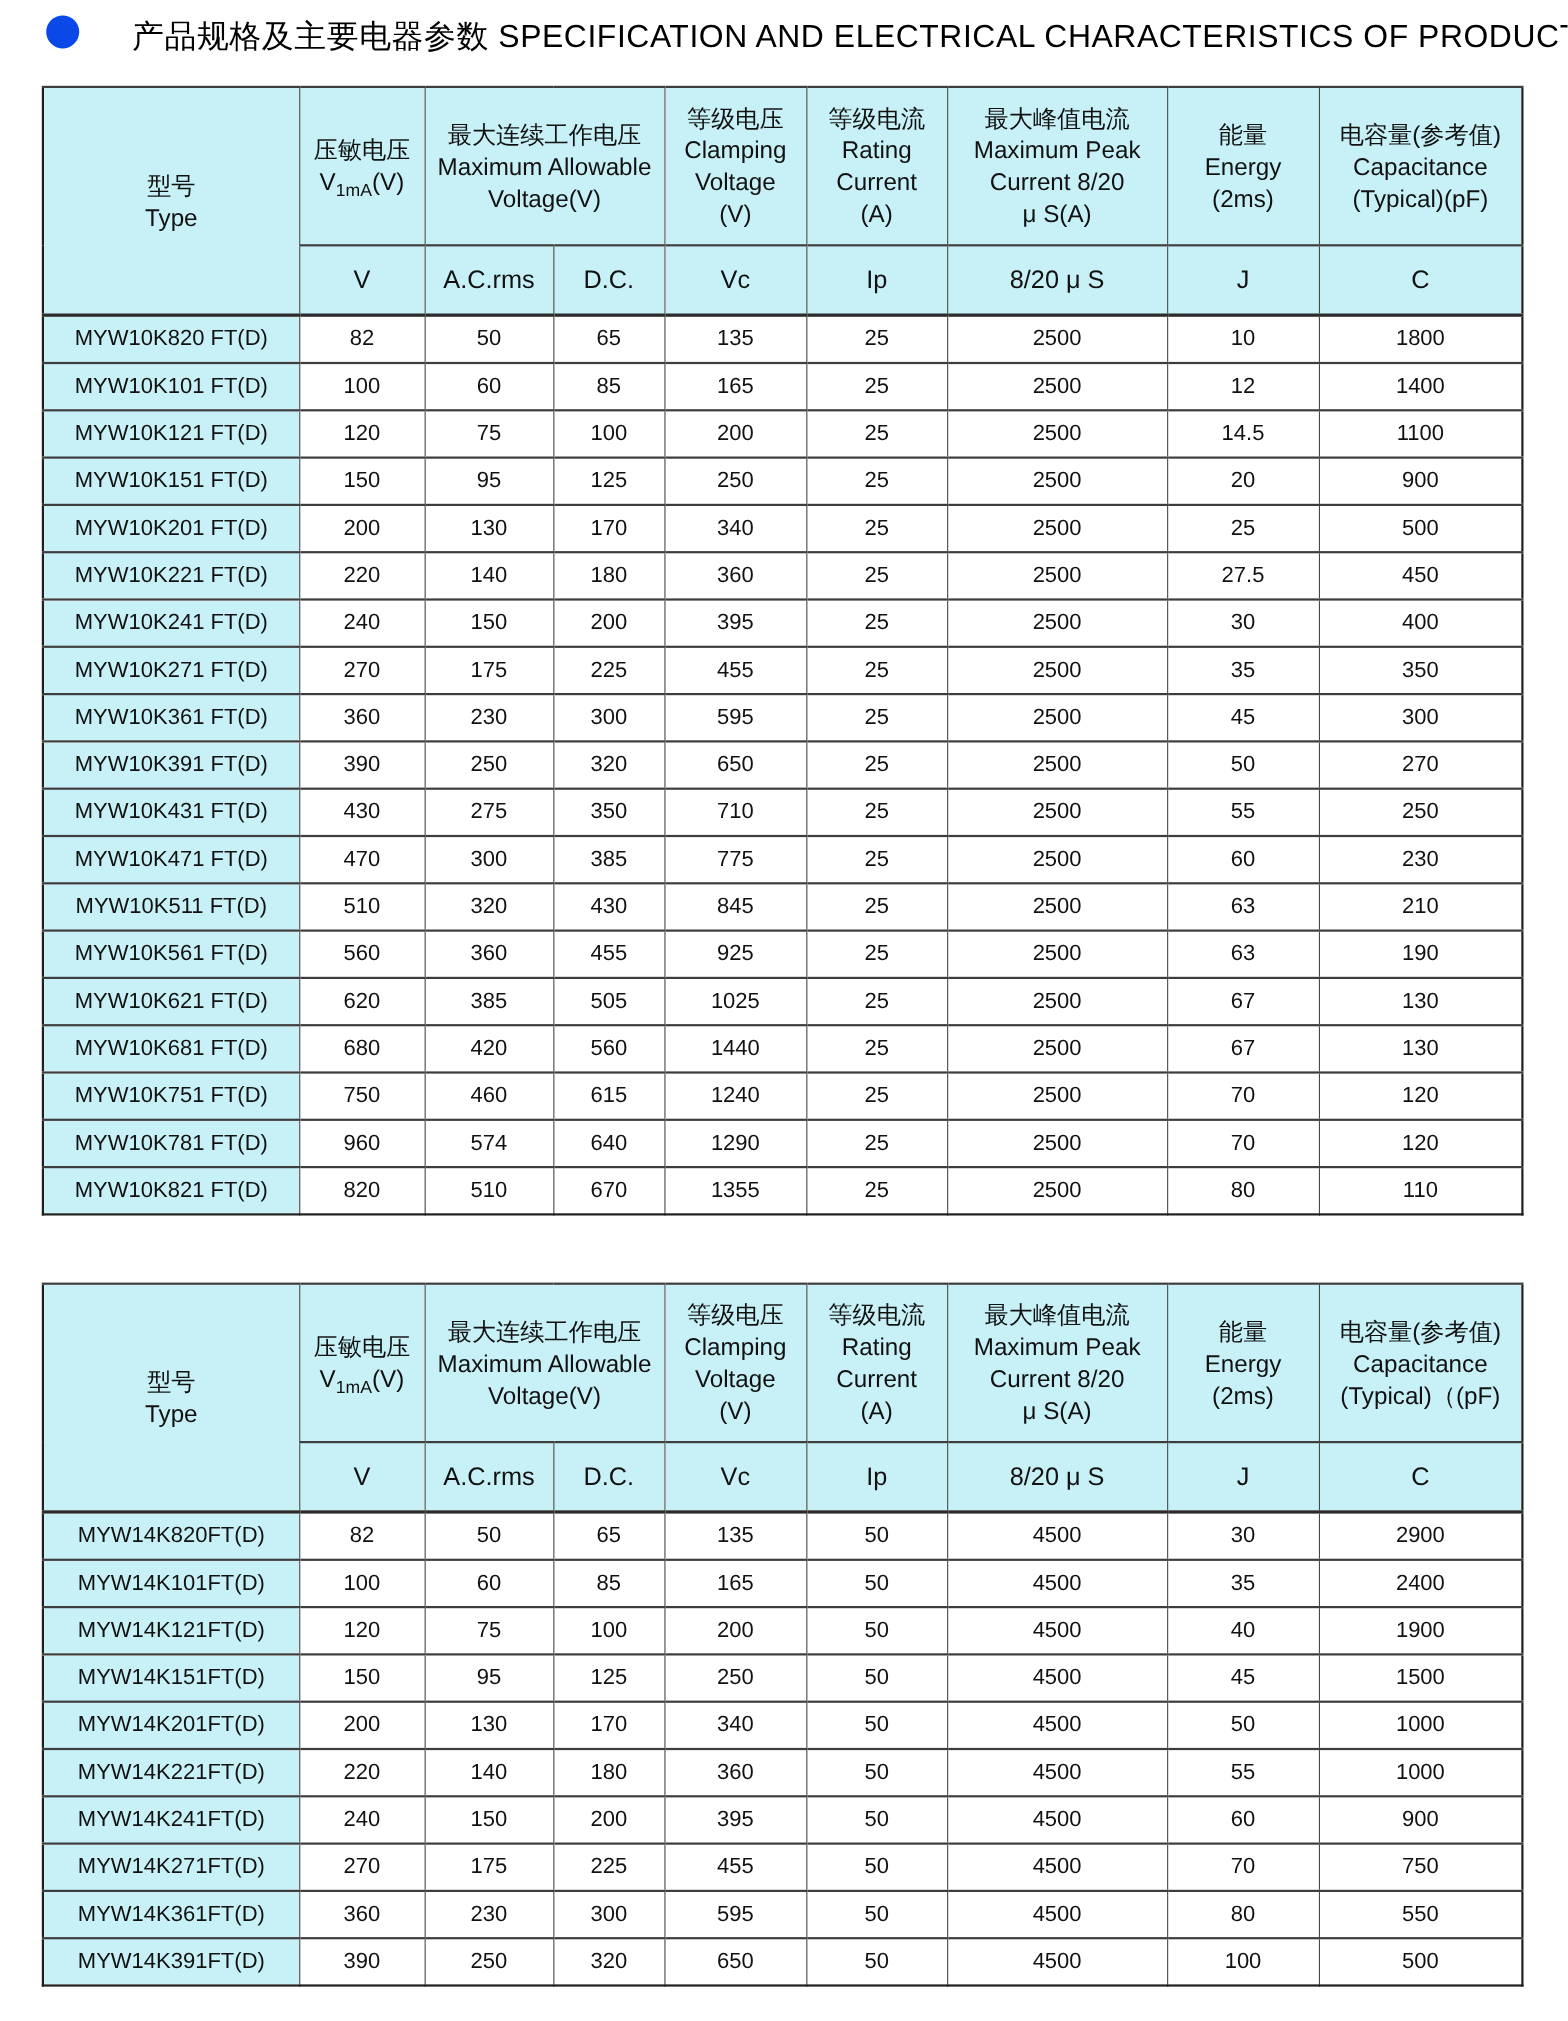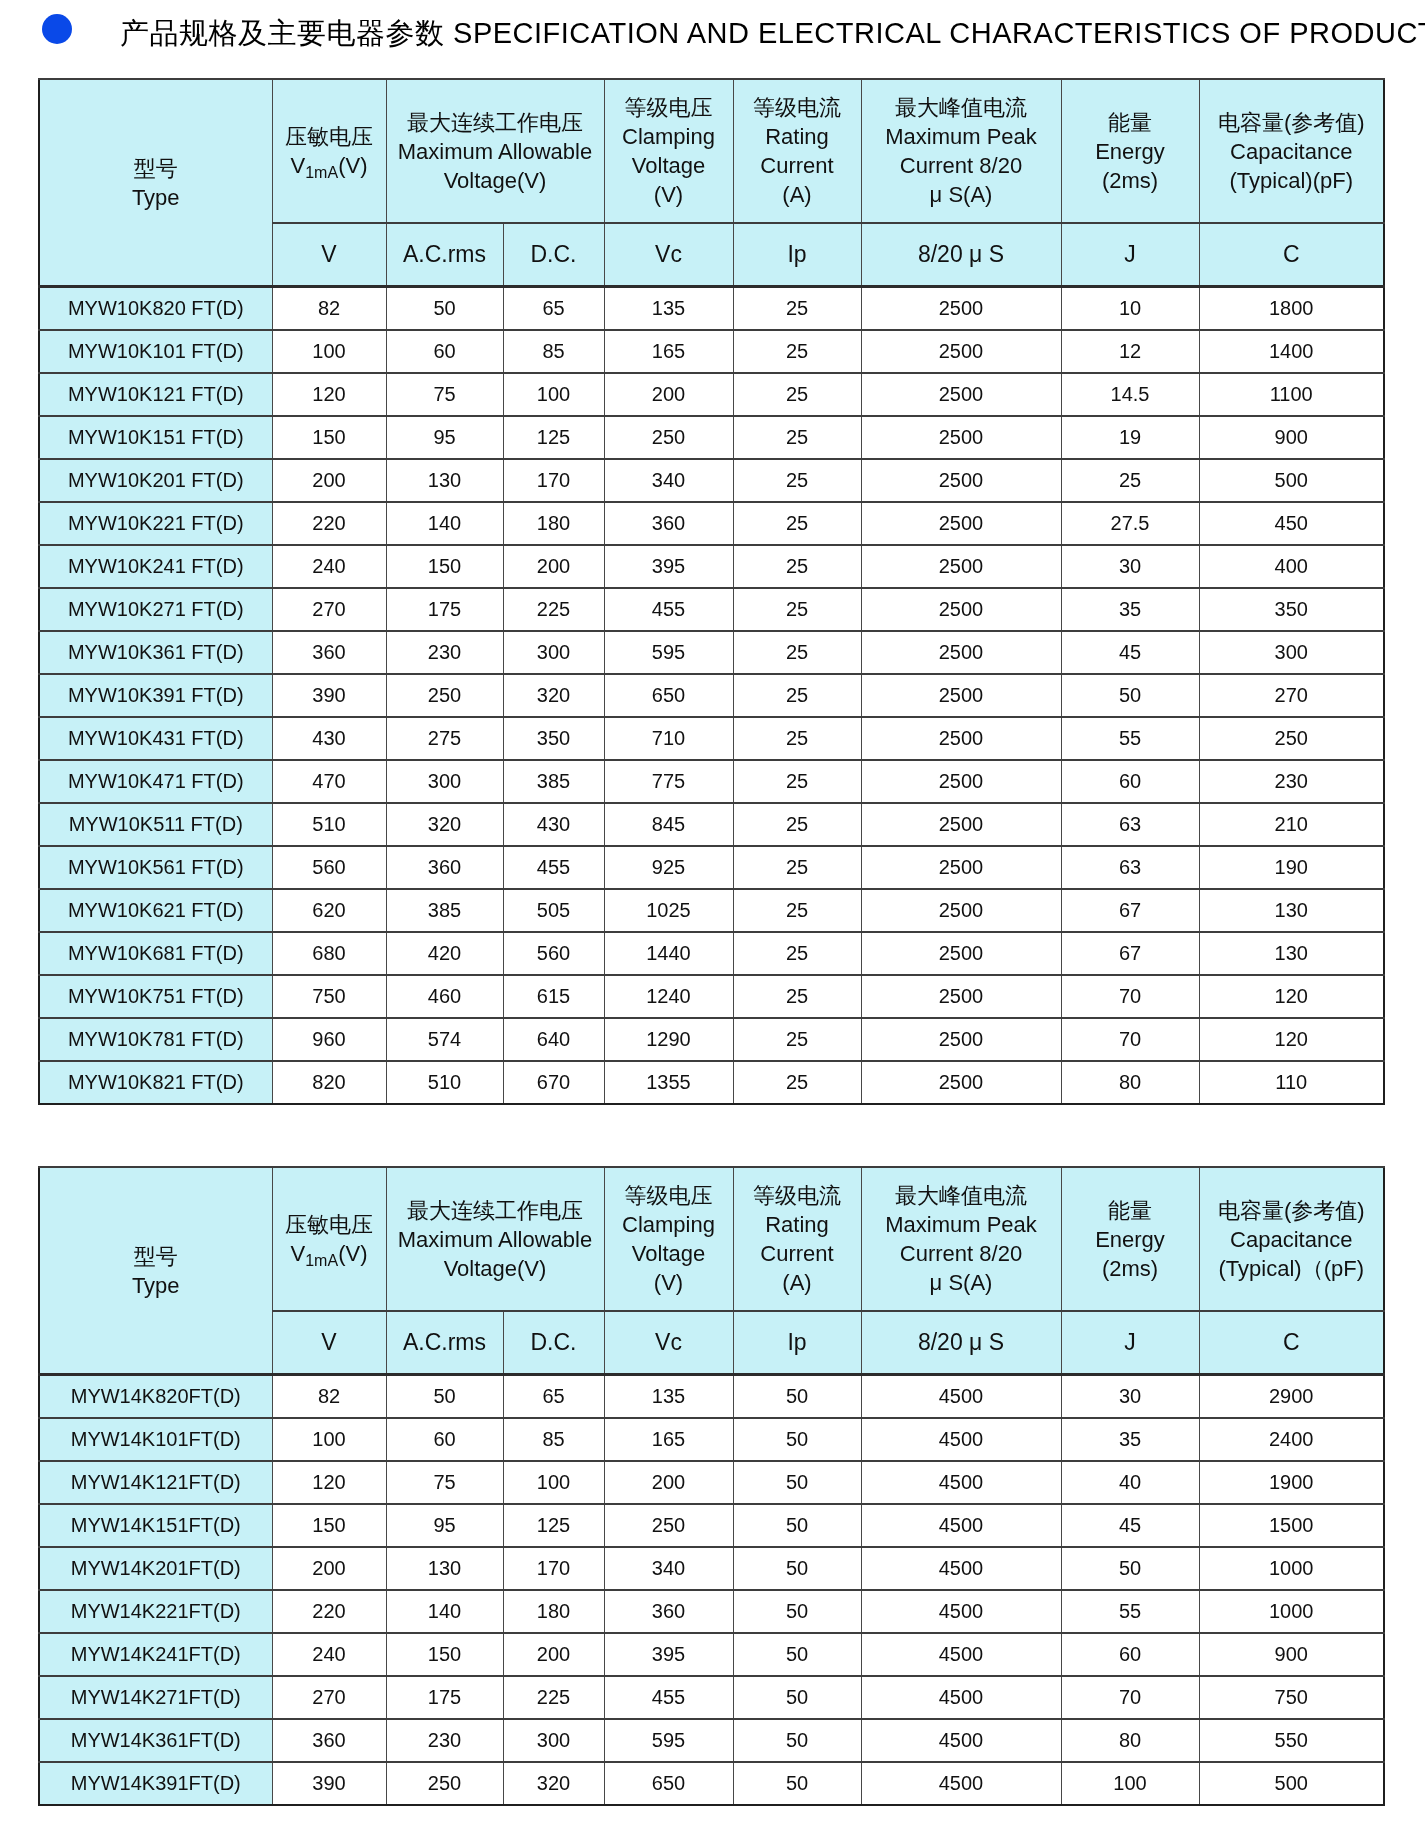--- a/index.html
+++ b/index.html
@@ -187,21 +187,21 @@
             <td class="value-cell">1100</td>
           </tr>
           <tr>
             <th class="type-cell">MYW10K151 FT(D)</th>
             <td class="value-cell">150</td>
             <td class="value-cell">95</td>
             <td class="value-cell">125</td>
             <td class="value-cell">250</td>
             <td class="value-cell">25</td>
             <td class="value-cell">2500</td>
-            <td class="value-cell">19</td>
+            <td class="value-cell">20</td>
             <td class="value-cell">900</td>
           </tr>
           <tr>
             <th class="type-cell">MYW10K201 FT(D)</th>
             <td class="value-cell">200</td>
             <td class="value-cell">130</td>
             <td class="value-cell">170</td>
             <td class="value-cell">340</td>
             <td class="value-cell">25</td>
             <td class="value-cell">2500</td>

